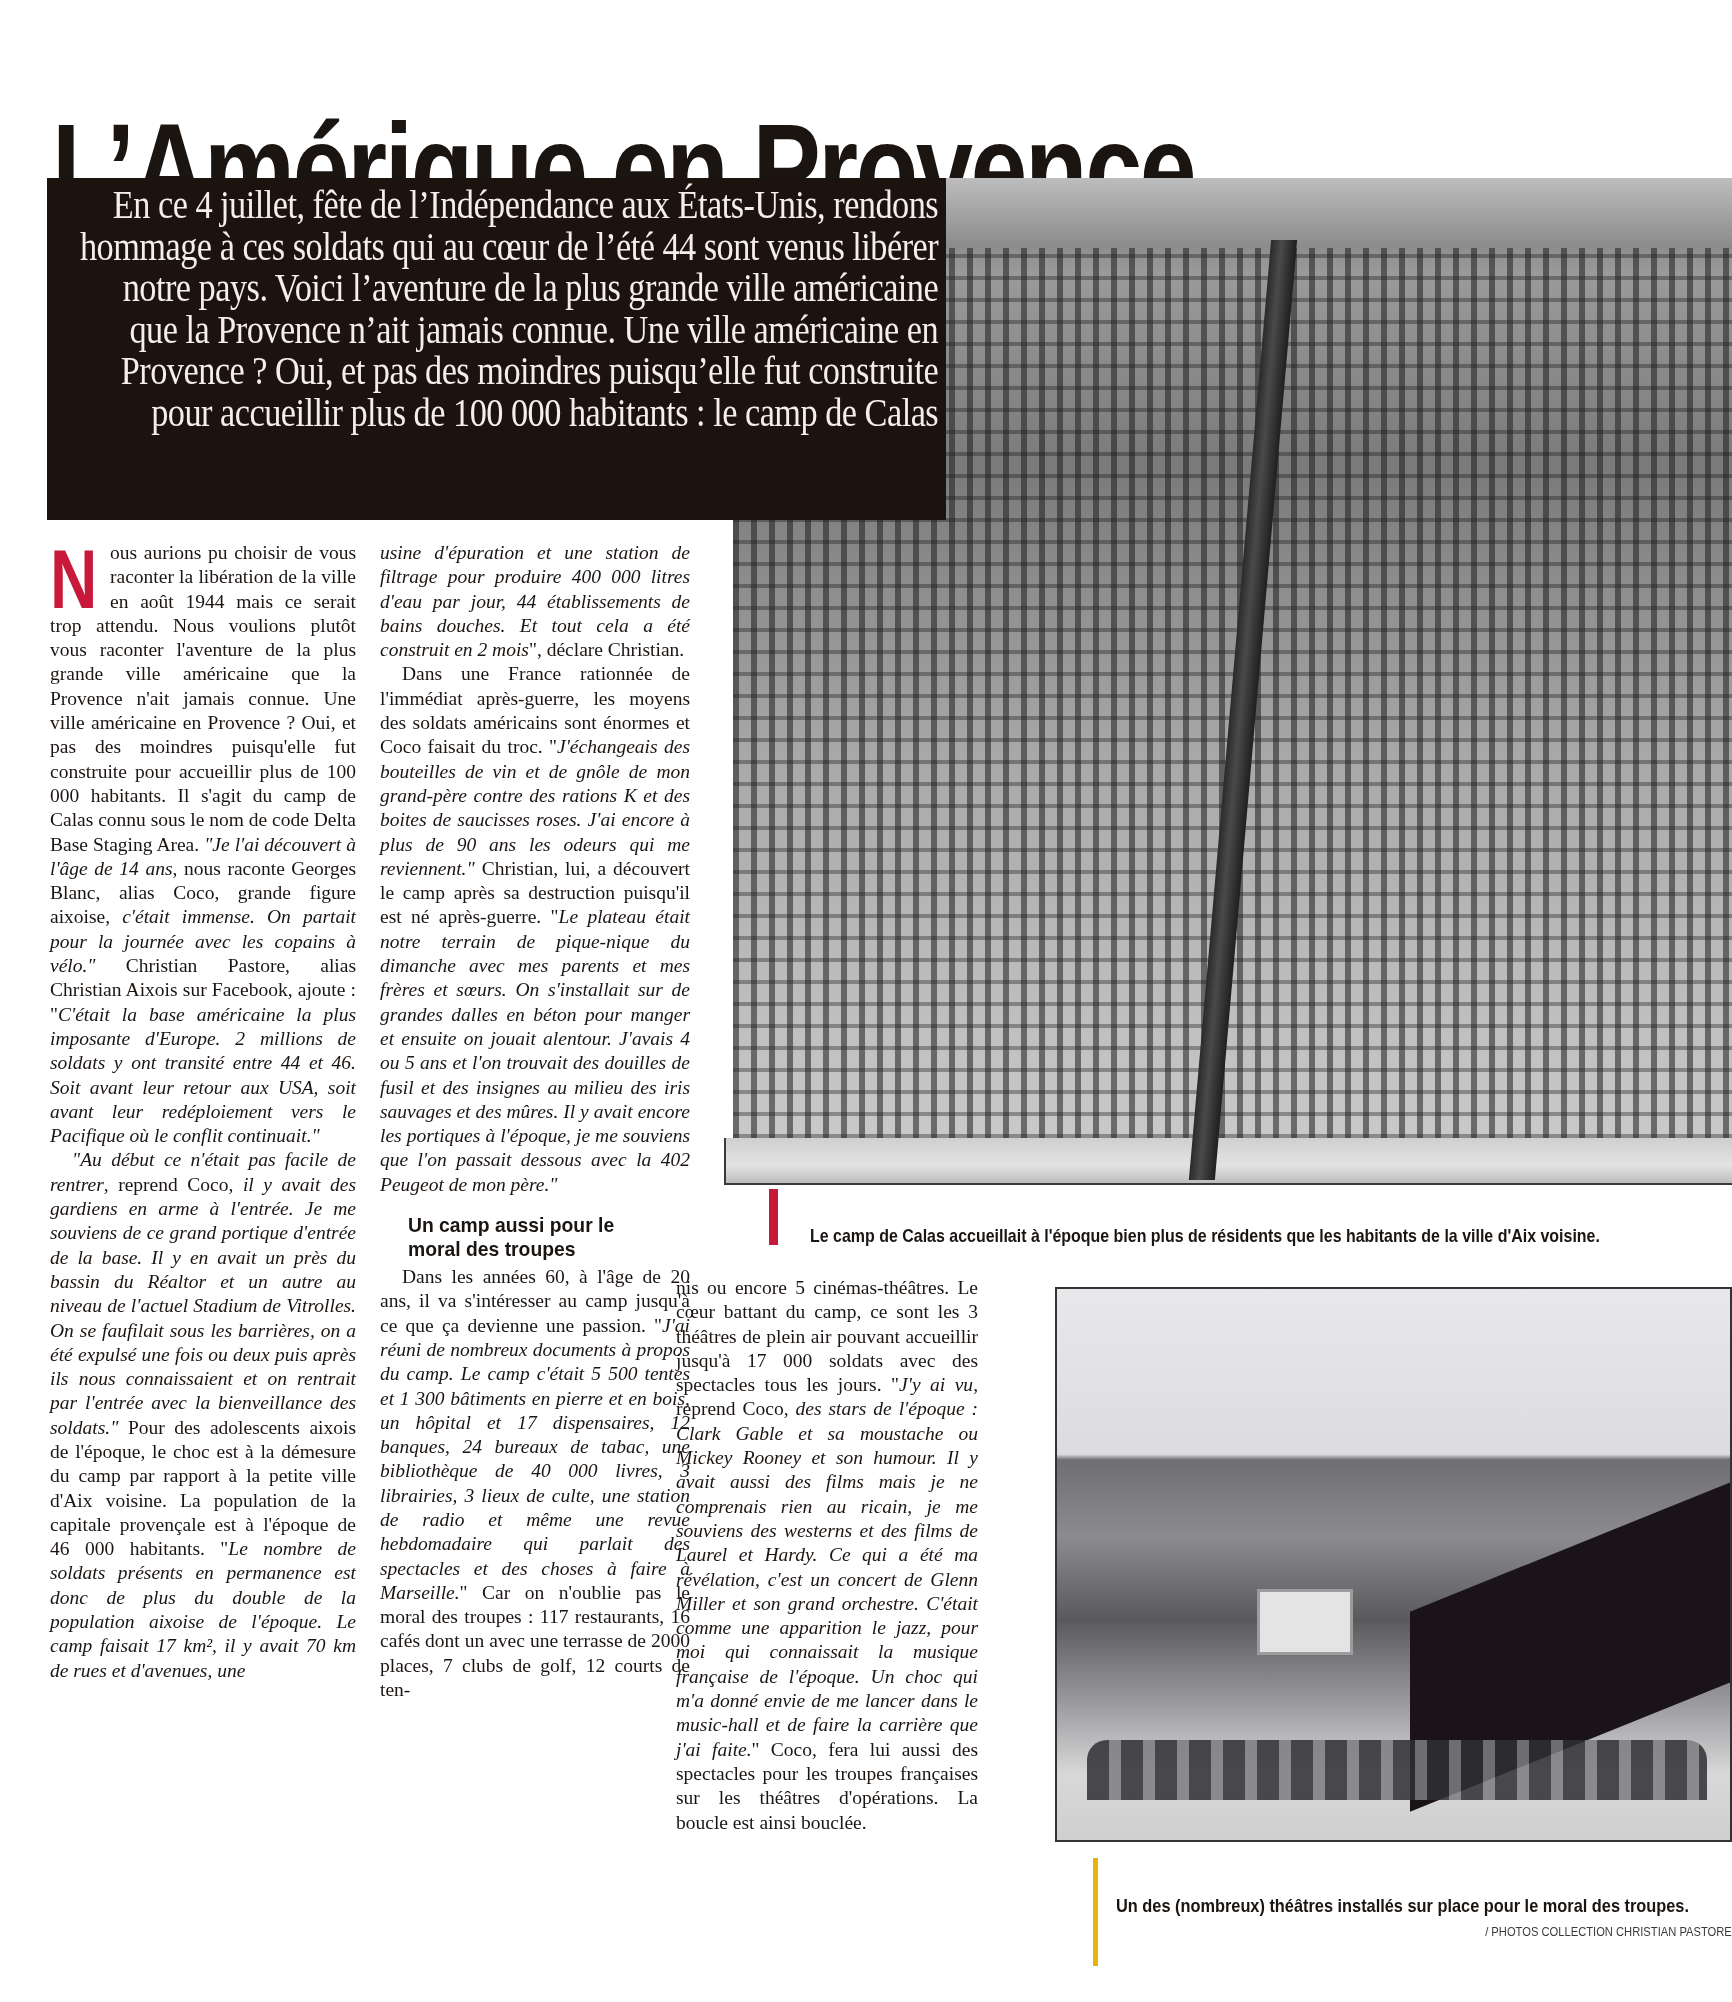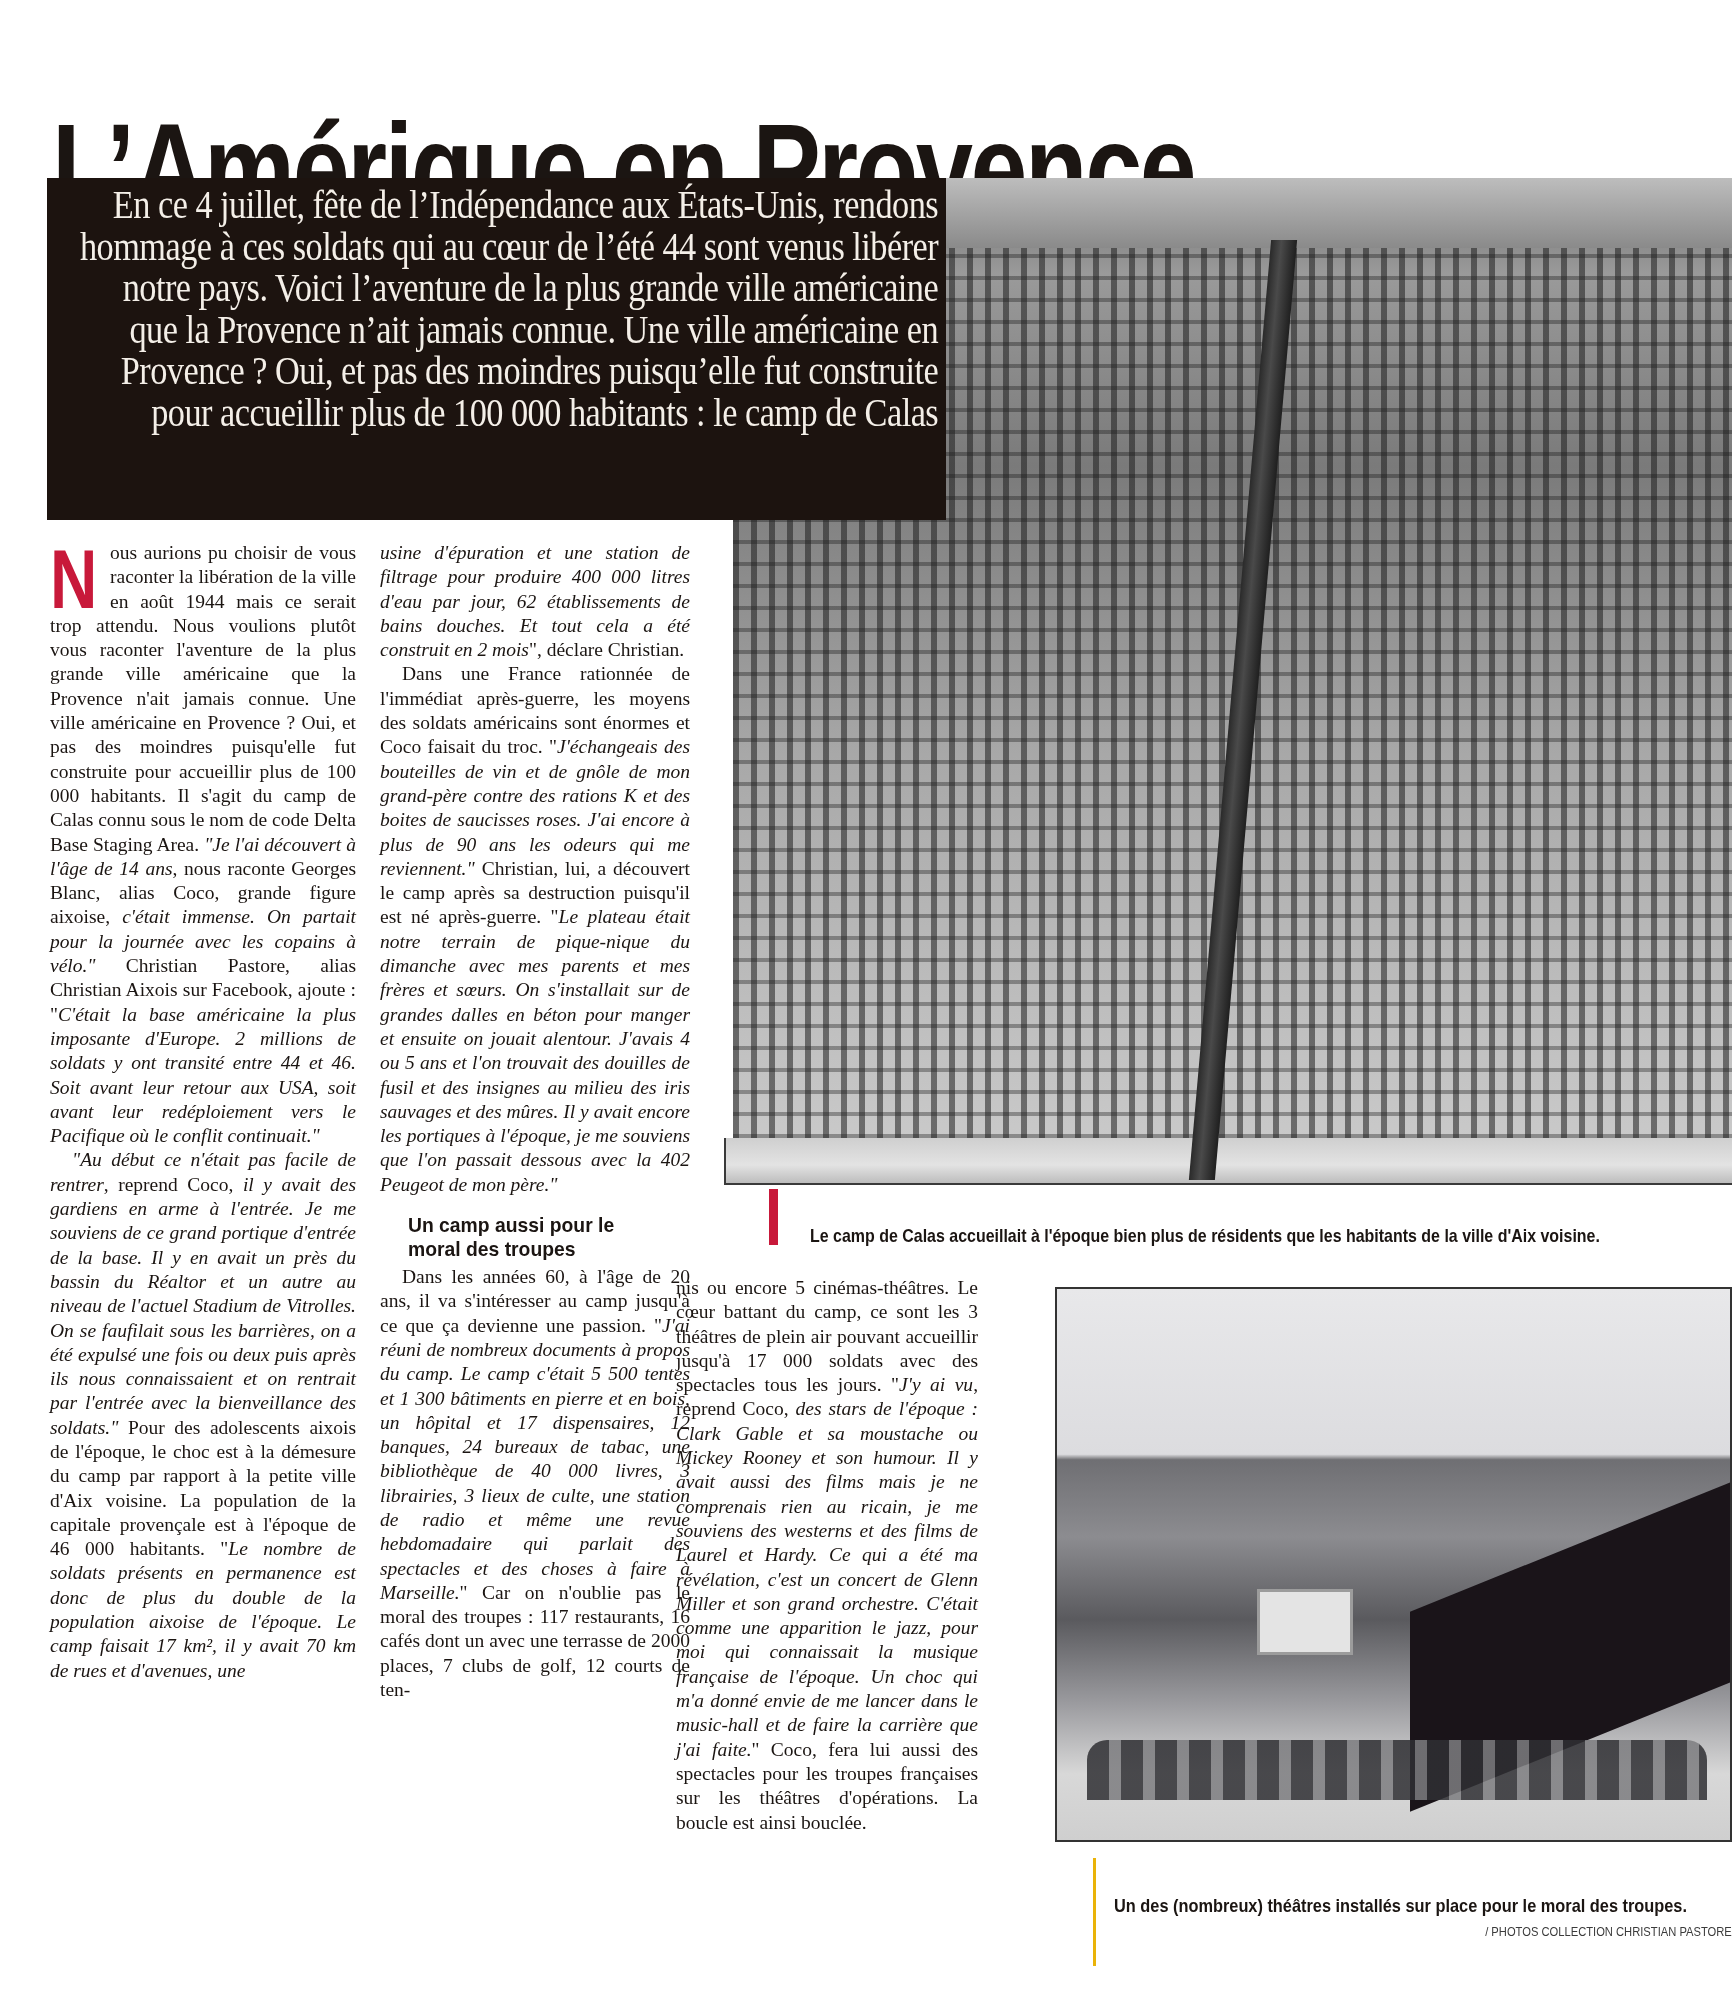--- a/index.html
+++ b/index.html
@@ -90,21 +90,21 @@
     position: absolute; right: -40px; top: 250px; width: 360px; height: 200px;
     background: #1a1419; transform: skewY(-22deg);
   }
   .photo2 .crowd {
     position: absolute; left: 30px; bottom: 40px; width: 620px; height: 60px;
     background: repeating-linear-gradient(90deg, #2f2f33 0 22px, #7d7d80 22px 34px);
     opacity: 0.85; border-radius: 20px 20px 0 0;
   }
   .caption2 {
     position: absolute; left: 1093px; top: 1858px; width: 639px; height: 108px;
-    border-left: 3px solid #eab308; padding-left: 30px; box-sizing: border-box;
+    border-left: 5px solid #eab308; padding-left: 30px; box-sizing: border-box;
   }
   .caption2 .cap-text {
     position: absolute; left: 18px; top: 36px; width: 720px;
     font-family: "Liberation Sans", sans-serif; font-weight: 700; font-size: 19px;
     line-height: 24px; color: #1b1512;
     transform: scaleX(0.86); transform-origin: left top;
   }
   .caption2 .credit {
     position: absolute; right: 0; top: 66px;
     font-family: "Liberation Sans", sans-serif; font-size: 13px; color: #3b3b3b;
@@ -128,21 +128,21 @@
 <div class="caption1">
   <span>Le camp de Calas accueillait à l'époque bien plus de résidents que les habitants de la ville d'Aix voisine.</span>
 </div>
 
 <div class="col col1">
   <p><span class="dropcap">N</span><span>ous aurions pu choisir de vous raconter la libération de la ville en août 1944 mais ce serait trop attendu. Nous voulions plutôt vous raconter l'aventure de la plus grande ville américaine que la Provence n'ait jamais connue. Une ville américaine en Provence ? Oui, et pas des moindres puisqu'elle fut construite pour accueillir plus de 100 000 habitants. Il s'agit du camp de Calas connu sous le nom de code Delta Base Staging Area. </span><i>"Je l'ai découvert à l'âge de 14 ans</i><span>, nous raconte Georges Blanc, alias Coco, grande figure aixoise, </span><i>c'était immense. On partait pour la journée avec les copains à vélo."</i><span> Christian Pastore, alias Christian Aixois sur Facebook, ajoute : "</span><i>C'était la base américaine la plus imposante d'Europe. 2 millions de soldats y ont transité entre 44 et 46. Soit avant leur retour aux USA, soit avant leur redéploiement vers le Pacifique où le conflit continuait."</i></p>
   <p class="ind"><i>"Au début ce n'était pas facile de rentrer</i><span>, reprend Coco, </span><i>il y avait des gardiens en arme à l'entrée. Je me souviens de ce grand portique d'entrée de la base. Il y en avait un près du bassin du Réaltor et un autre au niveau de l'actuel Stadium de Vitrolles. On se faufilait sous les barrières, on a été expulsé une fois ou deux puis après ils nous connaissaient et on rentrait par l'entrée avec la bienveillance des soldats."</i><span> Pour des adolescents aixois de l'époque, le choc est à la démesure du camp par rapport à la petite ville d'Aix voisine. La population de la capitale provençale est à l'époque de 46 000 habitants. "</span><i>Le nombre de soldats présents en permanence est donc de plus du double de la population aixoise de l'époque. Le camp faisait 17 km², il y avait 70 km de rues et d'avenues, une</i></p>
 </div>
 
 <div class="col col2">
-  <p><i>usine d'épuration et une station de filtrage pour produire 400 000 litres d'eau par jour, 62 établissements de bains douches. Et tout cela a été construit en 2 mois</i><span>", déclare Christian.</span></p>
+  <p><i>usine d'épuration et une station de filtrage pour produire 400 000 litres d'eau par jour, 44 établissements de bains douches. Et tout cela a été construit en 2 mois</i><span>", déclare Christian.</span></p>
   <p class="ind"><span>Dans une France rationnée de l'immédiat après-guerre, les moyens des soldats américains sont énormes et Coco faisait du troc. "</span><i>J'échangeais des bouteilles de vin et de gnôle de mon grand-père contre des rations K et des boites de saucisses roses. J'ai encore à plus de 90 ans les odeurs qui me reviennent."</i><span> Christian, lui, a découvert le camp après sa destruction puisqu'il est né après-guerre. "</span><i>Le plateau était notre terrain de pique-nique du dimanche avec mes parents et mes frères et sœurs. On s'installait sur de grandes dalles en béton pour manger et ensuite on jouait alentour. J'avais 4 ou 5 ans et l'on trouvait des douilles de fusil et des insignes au milieu des iris sauvages et des mûres. Il y avait encore les portiques à l'époque, je me souviens que l'on passait dessous avec la 402 Peugeot de mon père."</i></p>
   <p class="subhead">Un camp aussi pour le moral des troupes</p>
   <p class="ind"><span>Dans les années 60, à l'âge de 20 ans, il va s'intéresser au camp jusqu'à ce que ça devienne une passion. "</span><i>J'ai réuni de nombreux documents à propos du camp. Le camp c'était 5 500 tentes et 1 300 bâtiments en pierre et en bois, un hôpital et 17 dispensaires, 12 banques, 24 bureaux de tabac, une bibliothèque de 40 000 livres, 3 librairies, 3 lieux de culte, une station de radio et même une revue hebdomadaire qui parlait des spectacles et des choses à faire à Marseille.</i><span>" Car on n'oublie pas le moral des troupes : 117 restaurants, 16 cafés dont un avec une terrasse de 2000 places, 7 clubs de golf, 12 courts de ten-</span></p>
 </div>
 
 <div class="col col3">
   <p><span>nis ou encore 5 cinémas-théâtres. Le cœur battant du camp, ce sont les 3 théâtres de plein air pouvant accueillir jusqu'à 17 000 soldats avec des spectacles tous les jours. "</span><i>J'y ai vu</i><span>, reprend Coco, </span><i>des stars de l'époque : Clark Gable et sa moustache ou Mickey Rooney et son humour. Il y avait aussi des films mais je ne comprenais rien au ricain, je me souviens des westerns et des films de Laurel et Hardy. Ce qui a été ma révélation, c'est un concert de Glenn Miller et son grand orchestre. C'était comme une apparition le jazz, pour moi qui connaissait la musique française de l'époque. Un choc qui m'a donné envie de me lancer dans le music-hall et de faire la carrière que j'ai faite.</i><span>" Coco, fera lui aussi des spectacles pour les troupes françaises sur les théâtres d'opérations. La boucle est ainsi bouclée.</span></p>
 </div>
 
 <div class="photo2">

